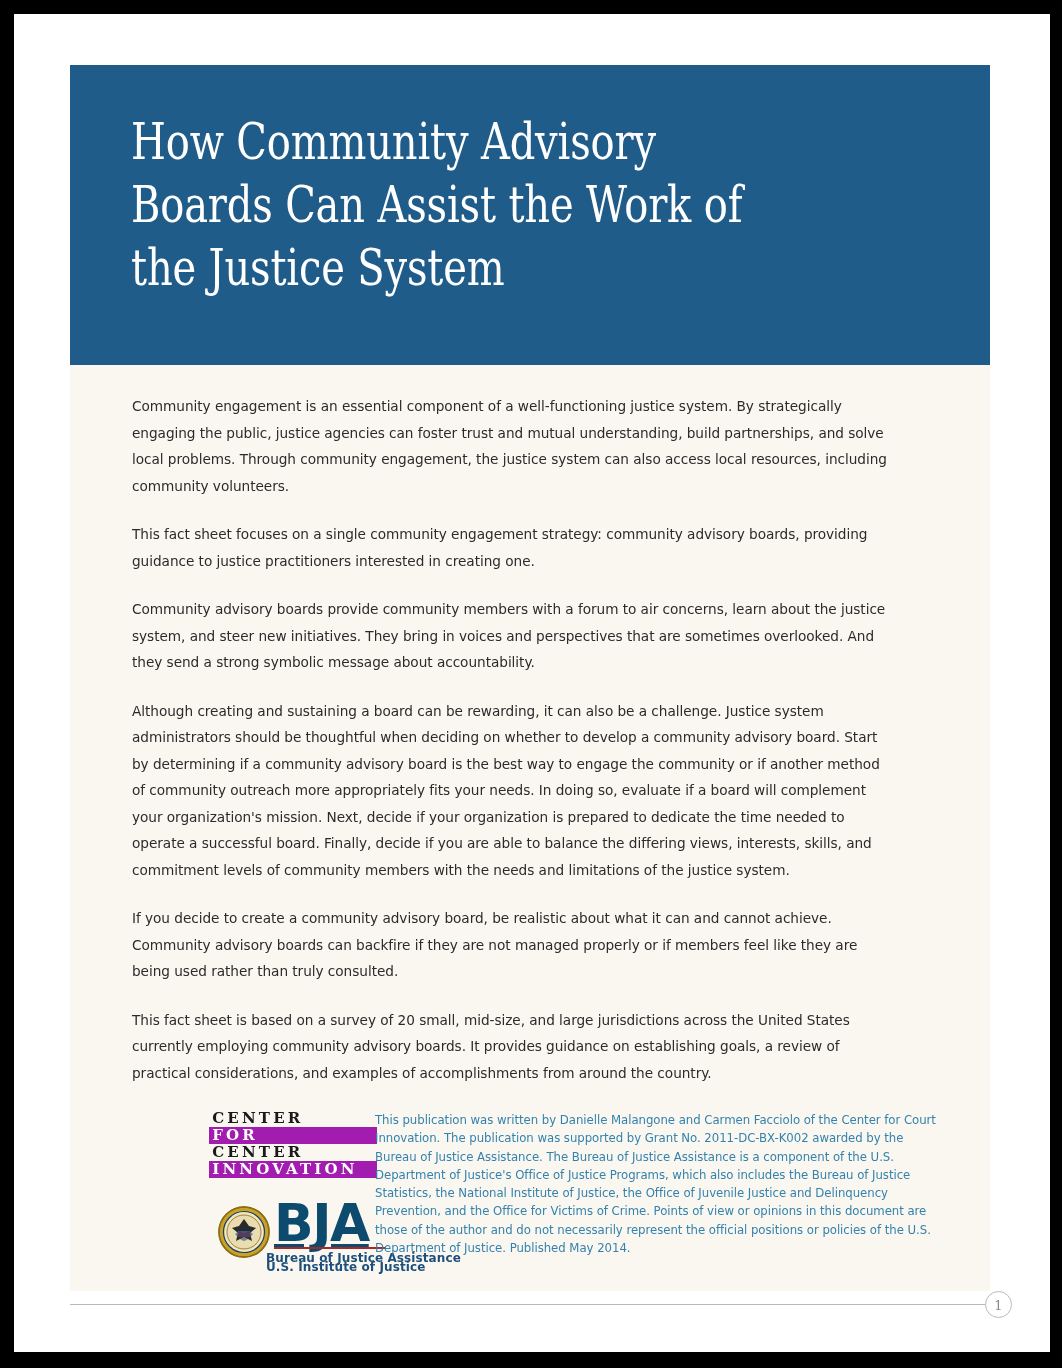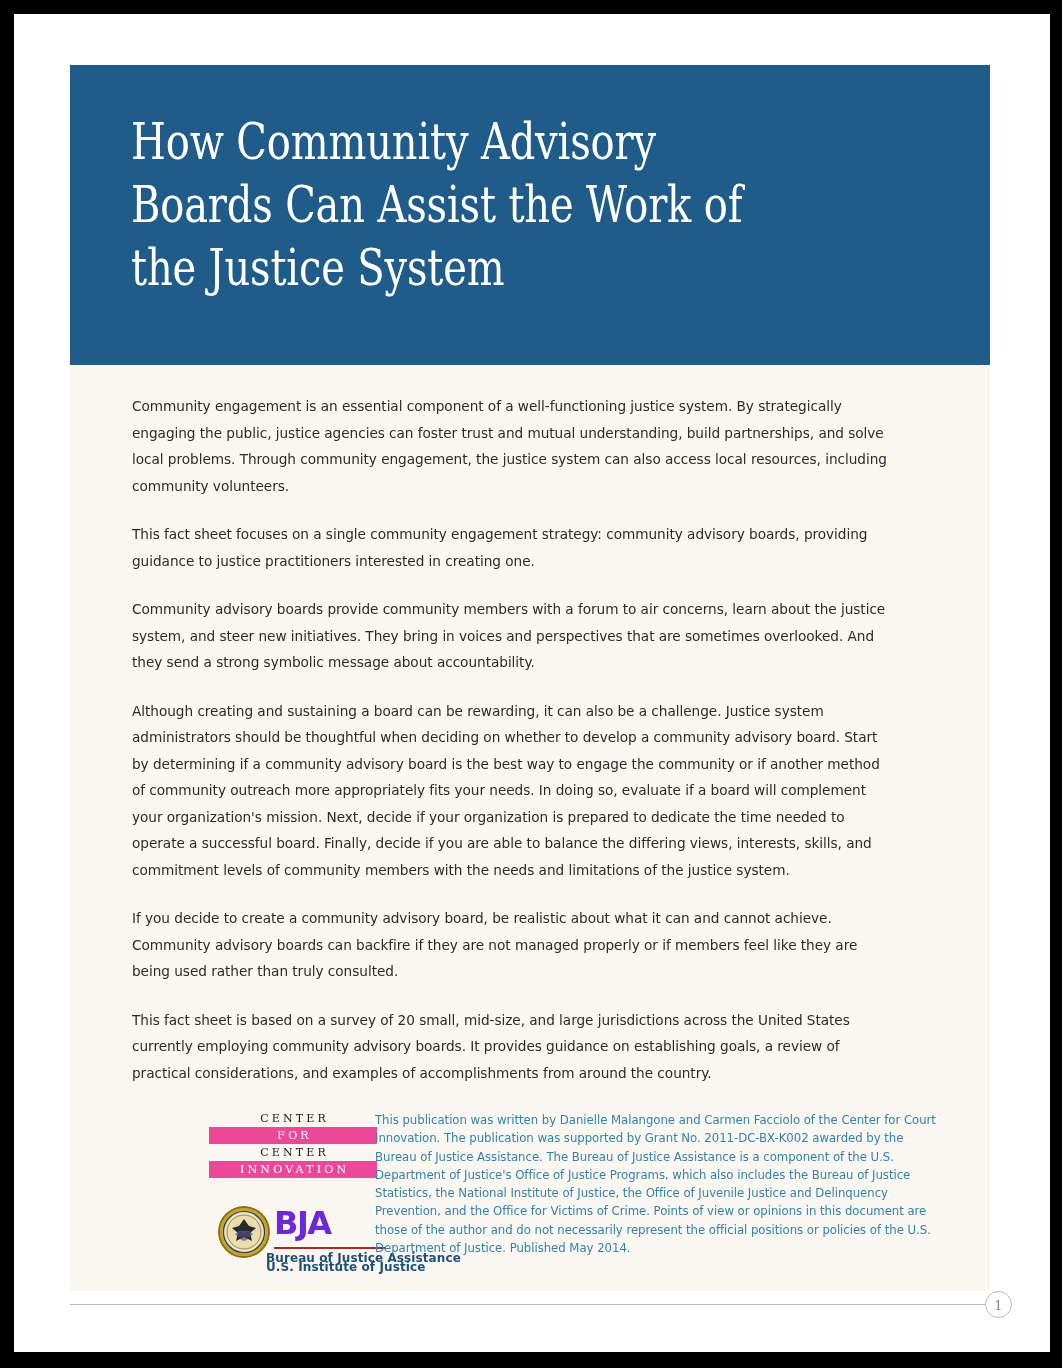--- a/index.html
+++ b/index.html
@@ -100,31 +100,30 @@
 
   
   #cci-logo {
     position: absolute;
     left: 139px;
     top: 14px;
     width: 168px;
   }
   .cci-line {
     display: block;
-    text-align: center;
     font-family: "DejaVu Serif", "Liberation Serif", serif;
-    font-size: 11px;
-    font-weight: 400;
+    font-size: 15px;
+    font-weight: 700;
     letter-spacing: 3.2px;
     text-indent: 3.2px;
     line-height: 17px;
     color: #1a1a1a;
   }
   .cci-line.inverted {
-    background: #ec4899;
+    background: #a21caf;
     color: #ffffff;
   }
 
   
   #bja-logo {
     position: absolute;
     left: 138px;
     top: 104px;
     width: 180px;
     height: 68px;
@@ -134,25 +133,26 @@
     left: 10px;
     top: 6px;
     width: 52px;
     height: 52px;
   }
   #bja-letters {
     position: absolute;
     left: 66px;
     top: 0px;
     font-family: "DejaVu Sans", "Liberation Sans", sans-serif;
-    font-size: 32px;
+    font-size: 52px;
     font-weight: 700;
-    color: #6d28d9;
+    color: #0c4a6e;
     letter-spacing: -1.5px;
     line-height: 47px;
+    text-decoration: underline;
   }
   #bja-rule {
     position: absolute;
     left: 66px;
     top: 47px;
     width: 112px;
     height: 2px;
     background: #a32a2a;
   }
   .bja-sub {

